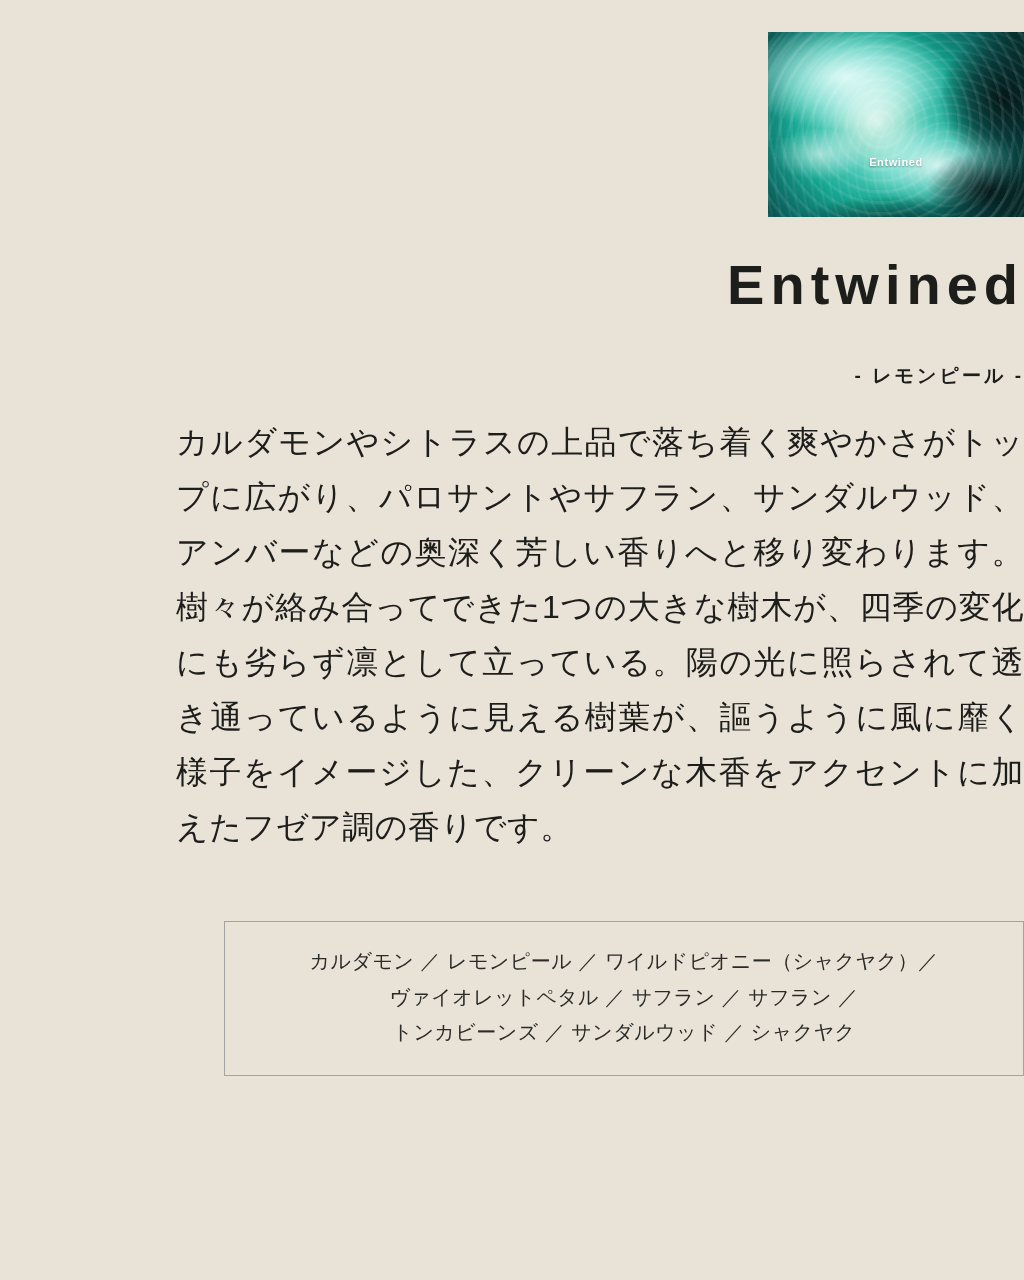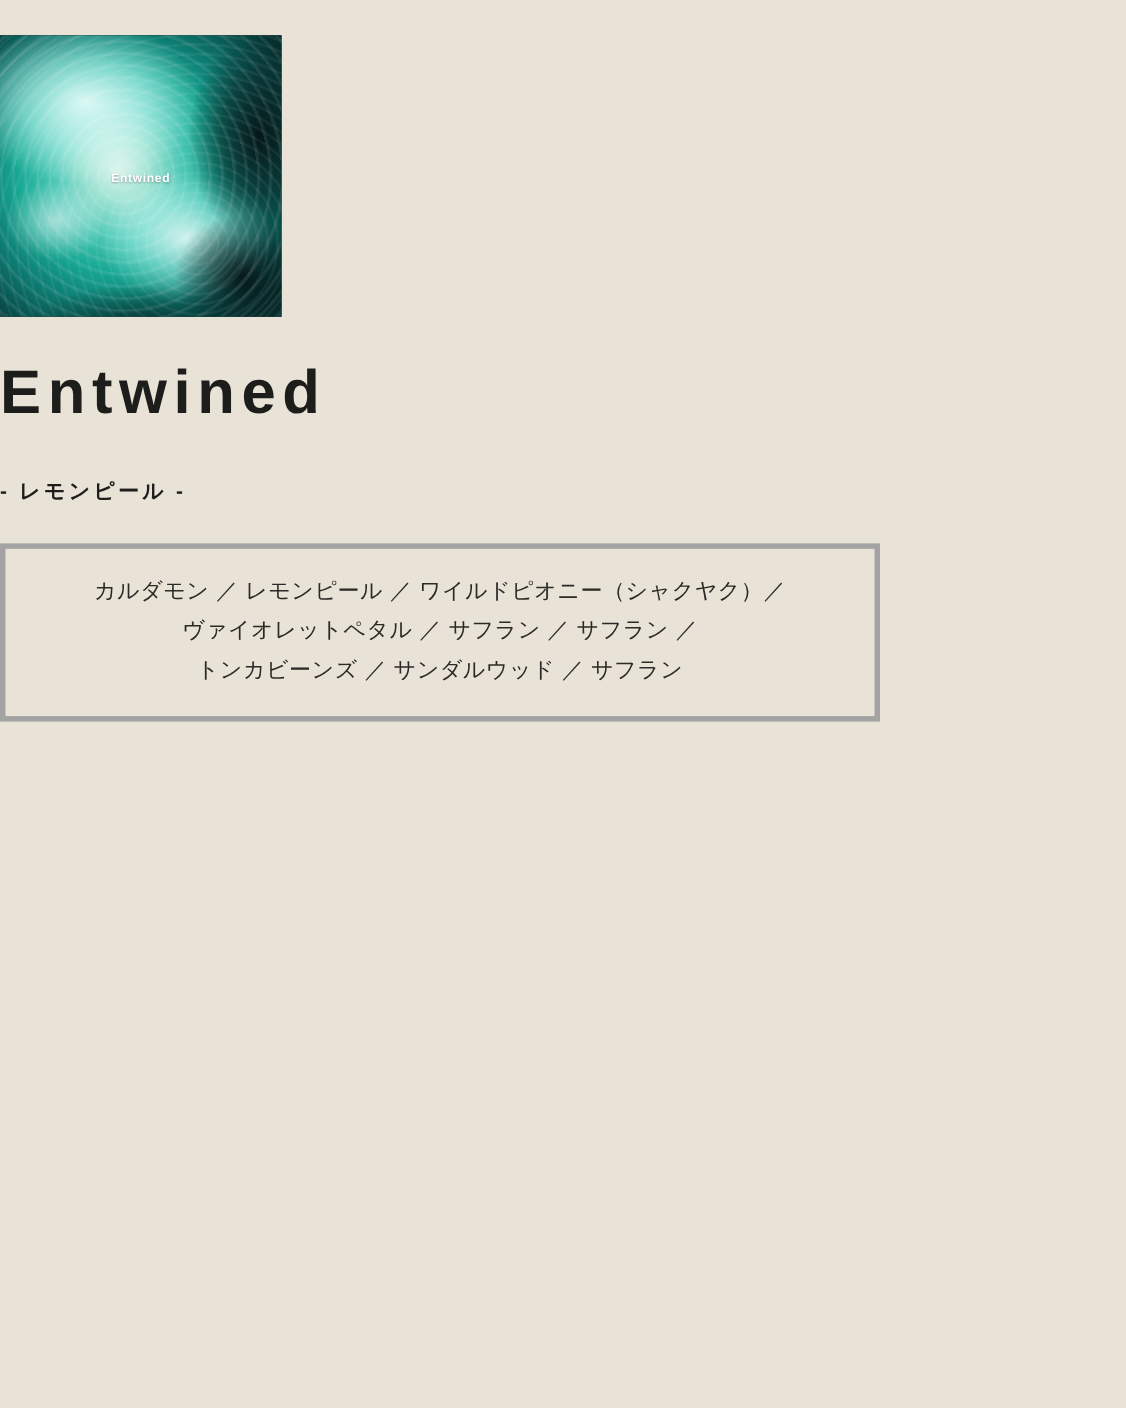--- a/index.html
+++ b/index.html
@@ -14,21 +14,21 @@
     color: #1d1d1b;
     overflow: hidden;
   }
   .page {
     width: 1024px;
     height: 1076px;
     position: relative;
     box-sizing: border-box;
     display: flex;
     flex-direction: column;
-    align-items: flex-start;
+    align-items: flex-end;
   }
 
   
   .product-image {
     width: 256px;
     height: 256px;
     margin-top: 32px;
     position: relative;
     overflow: hidden;
     background: #0c1a18;
@@ -103,21 +103,21 @@
     text-align: justify;
     text-justify: inter-character;
     letter-spacing: 0.5px;
     color: #1d1d1b;
   }
 
   
   .notes-box {
     margin-top: 34px;
     width: 800px;
-    border: 5px solid #a3a3a3;
+    border: 1px solid #a3a3a3;
     box-sizing: border-box;
     padding: 22px 24px 24px 24px;
     text-align: center;
   }
   .notes-line {
     font-size: 20px;
     line-height: 1.78;
     letter-spacing: 0.5px;
     color: #2a2a27;
   }
@@ -131,20 +131,21 @@
     <div class="layer-a"></div>
     <div class="layer-b"></div>
     <div class="layer-c"></div>
     <div class="layer-d"></div>
     <div class="img-label">Entwined</div>
   </div>
 
   <h1 class="title">Entwined</h1>
   <div class="subtitle">- レモンピール -</div>
 
+  <p class="description">カルダモンやシトラスの上品で落ち着く爽やかさがトップに広がり、パロサントやサフラン、サンダルウッド、アンバーなどの奥深く芳しい香りへと移り変わります。樹々が絡み合ってできた1つの大きな樹木が、四季の変化にも劣らず凛として立っている。陽の光に照らされて透き通っているように見える樹葉が、謳うように風に靡く様子をイメージした、クリーンな木香をアクセントに加えたフゼア調の香りです。</p>
 
   <div class="notes-box">
     <div class="notes-line">カルダモン ／ レモンピール ／ ワイルドピオニー（シャクヤク）／</div>
     <div class="notes-line">ヴァイオレットペタル ／ サフラン ／ サフラン ／</div>
-    <div class="notes-line">トンカビーンズ ／ サンダルウッド ／ サフラン</div>
+    <div class="notes-line">トンカビーンズ ／ サンダルウッド ／ シャクヤク</div>
   </div>
 
 </div>
 
 </body></html>

